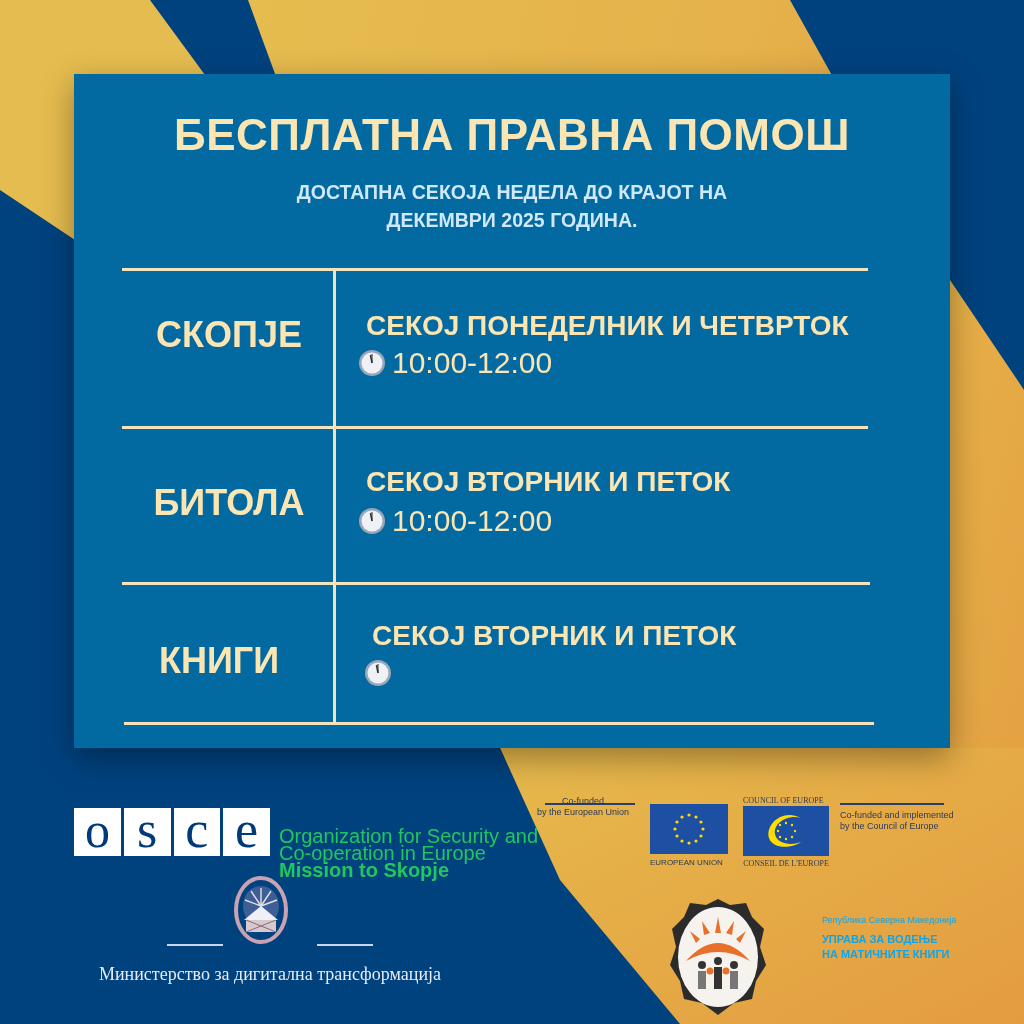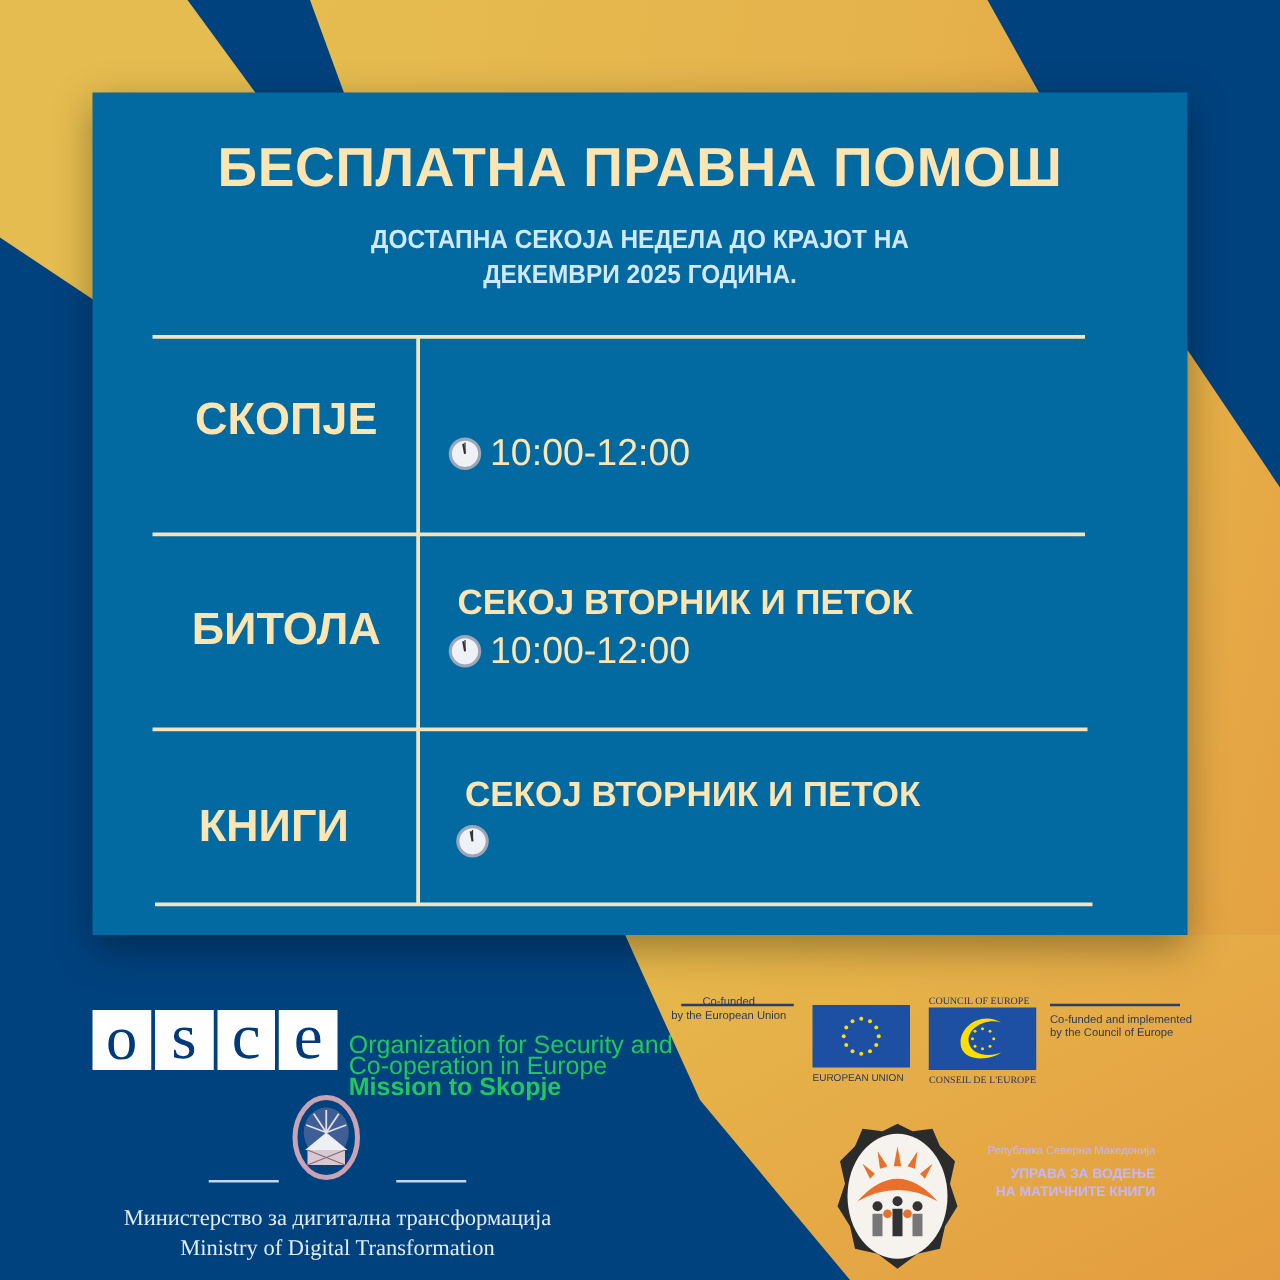--- a/index.html
+++ b/index.html
@@ -13,21 +13,21 @@
   .city{position:absolute;color:#fbe6b3;font-weight:bold;font-size:36px;text-align:center;width:210px;}
   .days{position:absolute;color:#fbe6b3;font-weight:bold;font-size:28px;white-space:nowrap;}
   .time{position:absolute;color:#fbe6b3;font-size:30px;font-weight:normal;white-space:nowrap;display:flex;align-items:center;gap:6px;}
   .clock{width:28px;height:28px;display:inline-block;}
   .osce-box{position:absolute;left:74px;top:808px;width:196px;height:48px;display:flex;gap:3px;}
   .osce-box span{flex:1;background:#fff;color:#003a7a;font-family:"Liberation Serif",serif;font-size:52px;line-height:44px;text-align:center;}
   .osce-text{position:absolute;left:279px;top:806px;color:#22c55e;font-size:20px;line-height:17px;margin-top:22px;}
   .small{position:absolute;font-size:9px;color:#2a3a5a;}
   .flag{position:absolute;background:#1d4fa3;}
   .ministry{position:absolute;left:60px;top:962px;width:420px;text-align:center;color:#e6ecf5;font-family:"Liberation Serif",serif;font-size:18px;line-height:24px;}
-  .uprava{position:absolute;left:790px;top:915px;color:#c4b5fd;text-align:right;}
+  .uprava{position:absolute;left:822px;top:915px;color:#0ea5e9;}
 </style>
 </head>
 <body>
 
 <svg class="bg" width="1024" height="1024" viewBox="0 0 1024 1024">
   <defs>
     <linearGradient id="gold" x1="0" y1="0" x2="1" y2="0.3">
       <stop offset="0" stop-color="#e5bc4f"></stop>
       <stop offset="0.6" stop-color="#e5b24b"></stop>
       <stop offset="1" stop-color="#e39a3e"></stop>
@@ -57,20 +57,21 @@
     <div>ДЕКЕМВРИ 2025 ГОДИНА.</div>
   </div>
 
   <div class="hline" style="left:48px;top:194px;width:746px;"></div>
   <div class="hline" style="left:48px;top:352px;width:746px;"></div>
   <div class="hline" style="left:48px;top:508px;width:748px;"></div>
   <div class="hline" style="left:50px;top:648px;width:750px;"></div>
   <div class="vline" style="left:259px;top:196px;height:454px;"></div>
 
   <div class="city" style="left:50px;top:240px;">СКОПЈЕ</div>
+  <div class="days" style="left:292px;top:236px;">СЕКОЈ ПОНЕДЕЛНИК И ЧЕТВРТОК</div>
   <div class="time" style="left:284px;top:272px;">
     <svg class="clock" viewBox="0 0 28 28">
         <circle cx="14" cy="14" r="13" fill="#9aa7b8"></circle>
         <circle cx="14" cy="14" r="10.5" fill="#eef1f6"></circle>
         <line x1="14" y1="14" x2="12.5" y2="6" stroke="#333" stroke-width="1.6"></line>
         <line x1="14" y1="14" x2="14" y2="5" stroke="#333" stroke-width="1"></line>
       </svg>
     <span>10:00-12:00</span>
   </div>
 
@@ -170,21 +171,20 @@
     </g>
   <polygon points="12,44 29,30 46,44" fill="#eef0f6"></polygon>
   <rect x="14" y="44" width="30" height="12" fill="#d8c9d0"></rect>
   <line x1="14" y1="44" x2="44" y2="56" stroke="#8a6a78"></line>
     <line x1="44" y1="44" x2="14" y2="56" stroke="#8a6a78"></line>
 </svg>
 <div style="position:absolute;left:167px;top:944px;width:56px;height:2px;background:#c9d6ea;"></div>
 <div style="position:absolute;left:317px;top:944px;width:56px;height:2px;background:#c9d6ea;"></div>
 <div class="ministry">
   <div>Министерство за дигитална трансформација</div>
-  <div>Ministry of Digital Transformation</div>
 </div>
 
 <svg style="position:absolute;left:668px;top:895px;" width="100" height="122" viewBox="0 0 100 122">
   <path d="M50 4 L62 10 L78 8 L84 22 L96 34 L92 52 L98 70 L88 86 L84 104 L66 108 L50 120 L34 108 L16 104 L12 86 L2 70 L8 52 L4 34 L16 22 L22 8 L38 10Z" fill="#2b2b2b"></path>
   <ellipse cx="50" cy="62" rx="40" ry="50" fill="#f6f3ee"></ellipse>
   <g fill="#e8702a">
     <polygon points="50,22 47,38 53,38"></polygon>
       <polygon points="34,26 36,40 42,38"></polygon>
       <polygon points="66,26 58,38 64,40"></polygon>
       <polygon points="22,36 28,48 32,44"></polygon>

